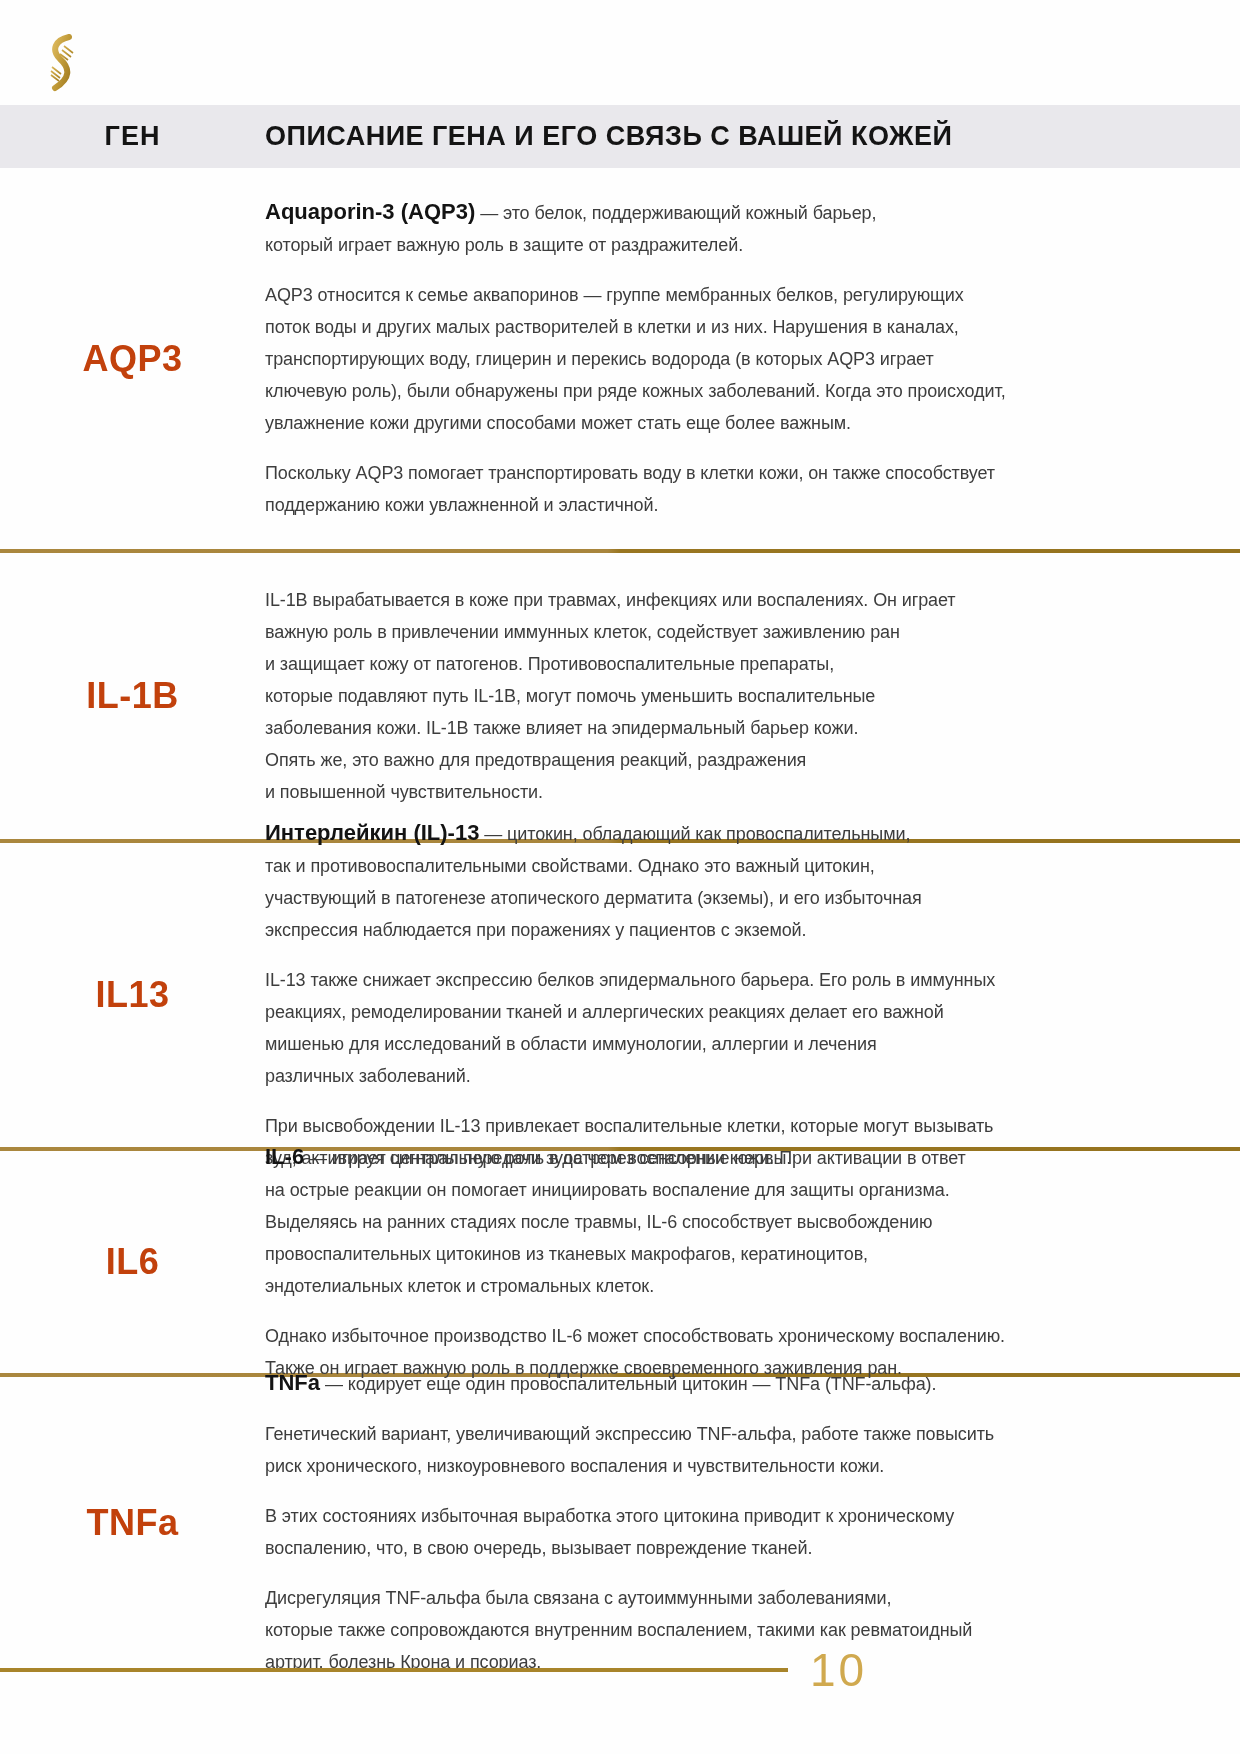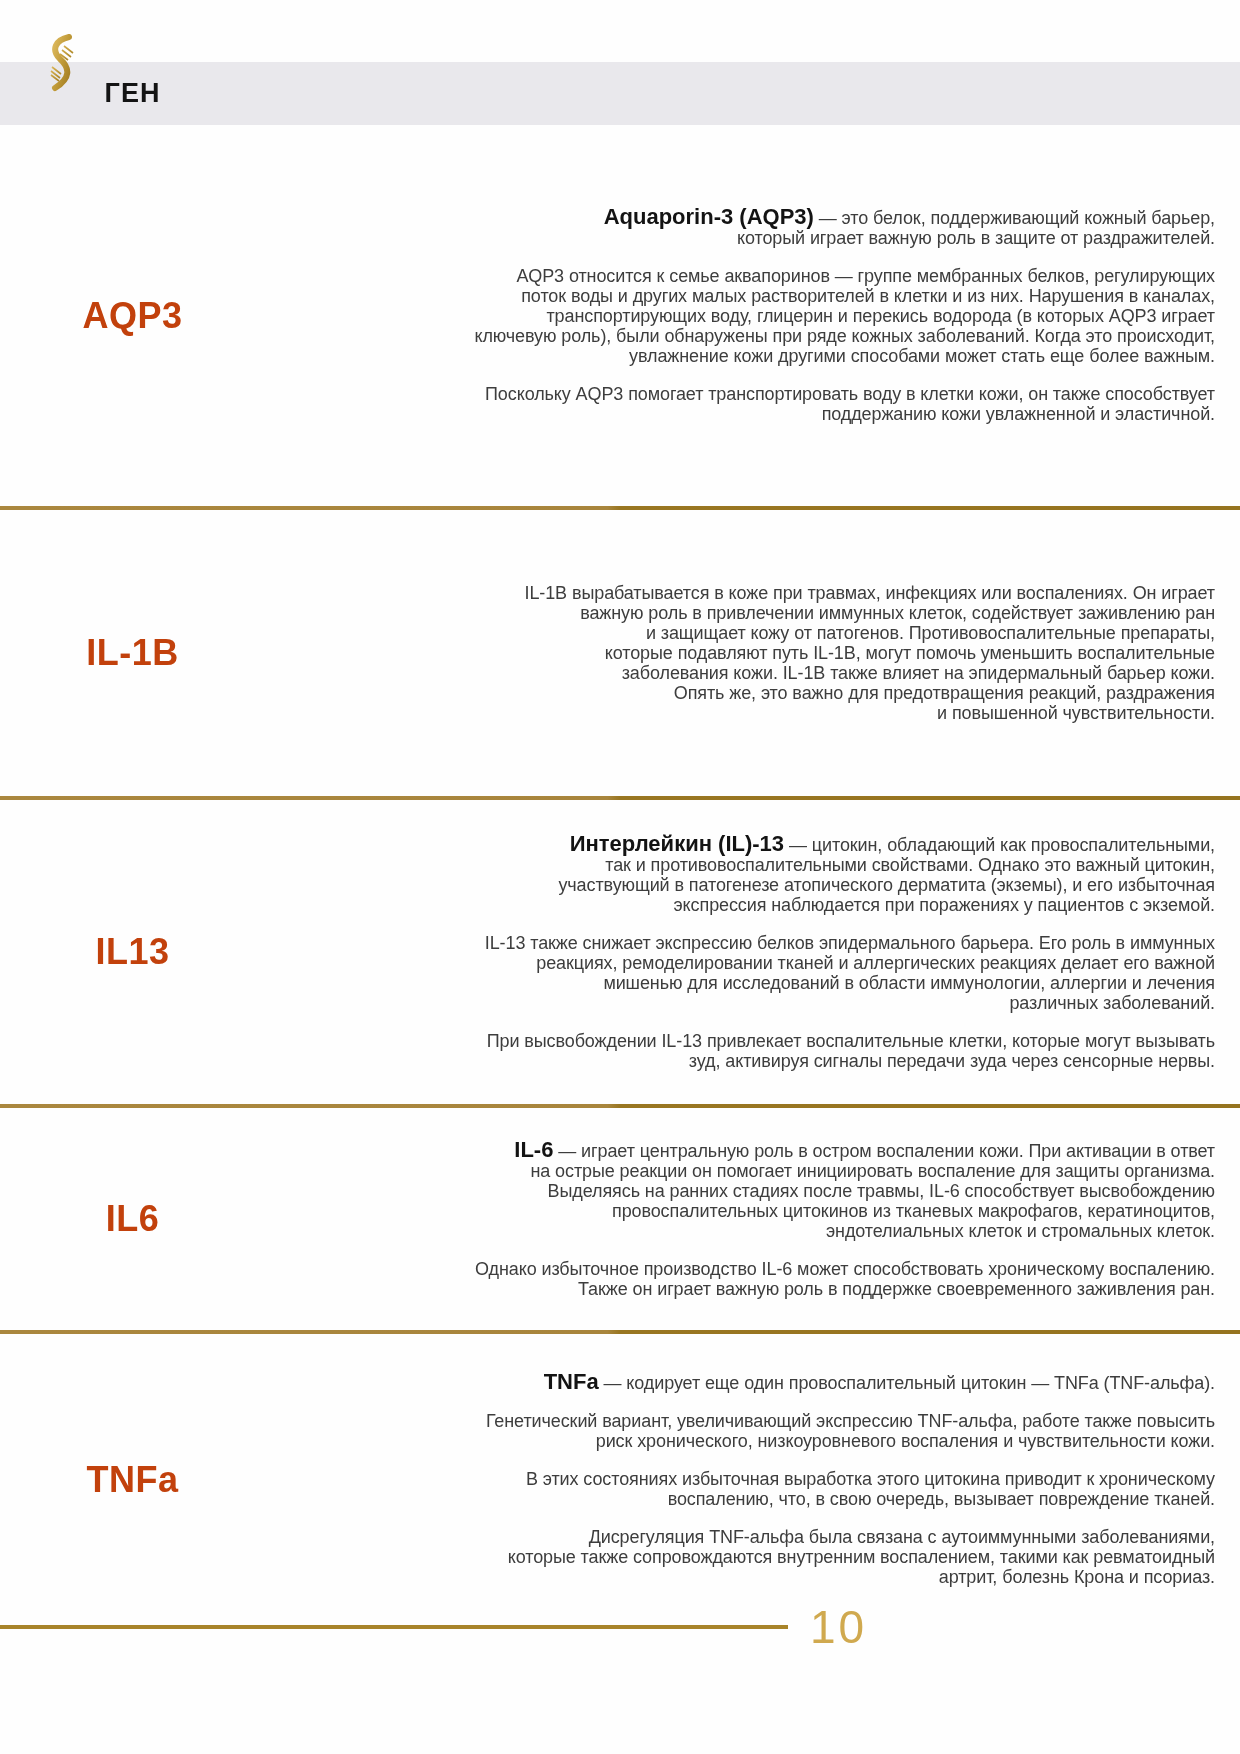--- a/index.html
+++ b/index.html
@@ -1,36 +1,36 @@
 <!DOCTYPE html>
 <html><head>
 <meta charset="utf-8">
 <style>
   html,body{margin:0;padding:0;background:#ffffff;}
   .page{
     width:1240px;height:1754px;position:relative;background:#fefefe;
     font-family:"Liberation Sans", sans-serif;overflow:hidden;
   }
   .logo{position:absolute;top:34px;left:44px;width:36px;height:58px;}
-  .table{padding-top:62px;}
+  .table{padding-top:105px;}
   .header-band{
     display:flex;align-items:center;height:63px;background:#e9e8ec;
   }
   .gene-cell{width:265px;flex-shrink:0;text-align:center;}
   .header-band .gene-cell{font-size:27px;font-weight:700;color:#141414;letter-spacing:1px;}
   .header-desc{font-size:27px;font-weight:700;color:#141414;letter-spacing:0.5px;}
   .row{display:flex;align-items:center;}
   .row .gene-cell{
     font-size:36px;font-weight:700;color:#c2410c;letter-spacing:0.5px;
     align-self:center;
   }
   .content-cell{width:950px;padding-right:25px;}
   .content-cell p{
-    margin:0 0 18px 0;font-size:18px;line-height:20px;color:#3d3d3d;
-    white-space:pre-line;letter-spacing:-0.1px;text-align:right;
+    margin:0 0 18px 0;font-size:18px;line-height:32px;color:#3d3d3d;
+    white-space:pre-line;letter-spacing:-0.1px;
   }
   .content-cell p:last-child{margin-bottom:0;}
   .lead-bold{font-size:22px;font-weight:700;color:#131313;letter-spacing:0;}
   .divider{
     height:4px;width:100%;
     background:linear-gradient(90deg,#aa873e 0%,#a8853c 49%,#997621 50%,#95731f 100%);
   }
   .r1{height:381px;}
   .r2{height:286px;}
   .r3{height:304px;}
@@ -60,20 +60,21 @@
       <path d="M25 3 C11 6, 7 16, 16 25 C26 34, 27 44, 11 54" fill="none" stroke="url(#g)" stroke-width="6" stroke-linecap="round"></path>
       <path d="M20 12 L29 19 M18 16 L27 23 M16 20 L24 26" stroke="url(#g)" stroke-width="1.6"></path>
       <path d="M8 33 L17 40 M7 37 L16 44 M7 41 L15 47" stroke="url(#g)" stroke-width="1.6"></path>
     </svg>
   </div>
 
   <div class="table">
 
     <div class="header-band">
       <div class="gene-cell">ГЕН</div>
+      <div class="header-desc">ОПИСАНИЕ ГЕНА И ЕГО СВЯЗЬ С ВАШЕЙ КОЖЕЙ</div>
     </div>
 
     <div class="row r1">
       <div class="gene-cell">AQP3</div>
       <div class="content-cell">
         <p><span class="lead-bold">Aquaporin-3 (AQP3)</span><span> — это белок, поддерживающий кожный барьер,
 который играет важную роль в защите от раздражителей.</span></p>
         <p>AQP3 относится к семье аквапоринов — группе мембранных белков, регулирующих
 поток воды и других малых растворителей в клетки и из них. Нарушения в каналах,
 транспортирующих воду, глицерин и перекись водорода (в которых AQP3 играет

